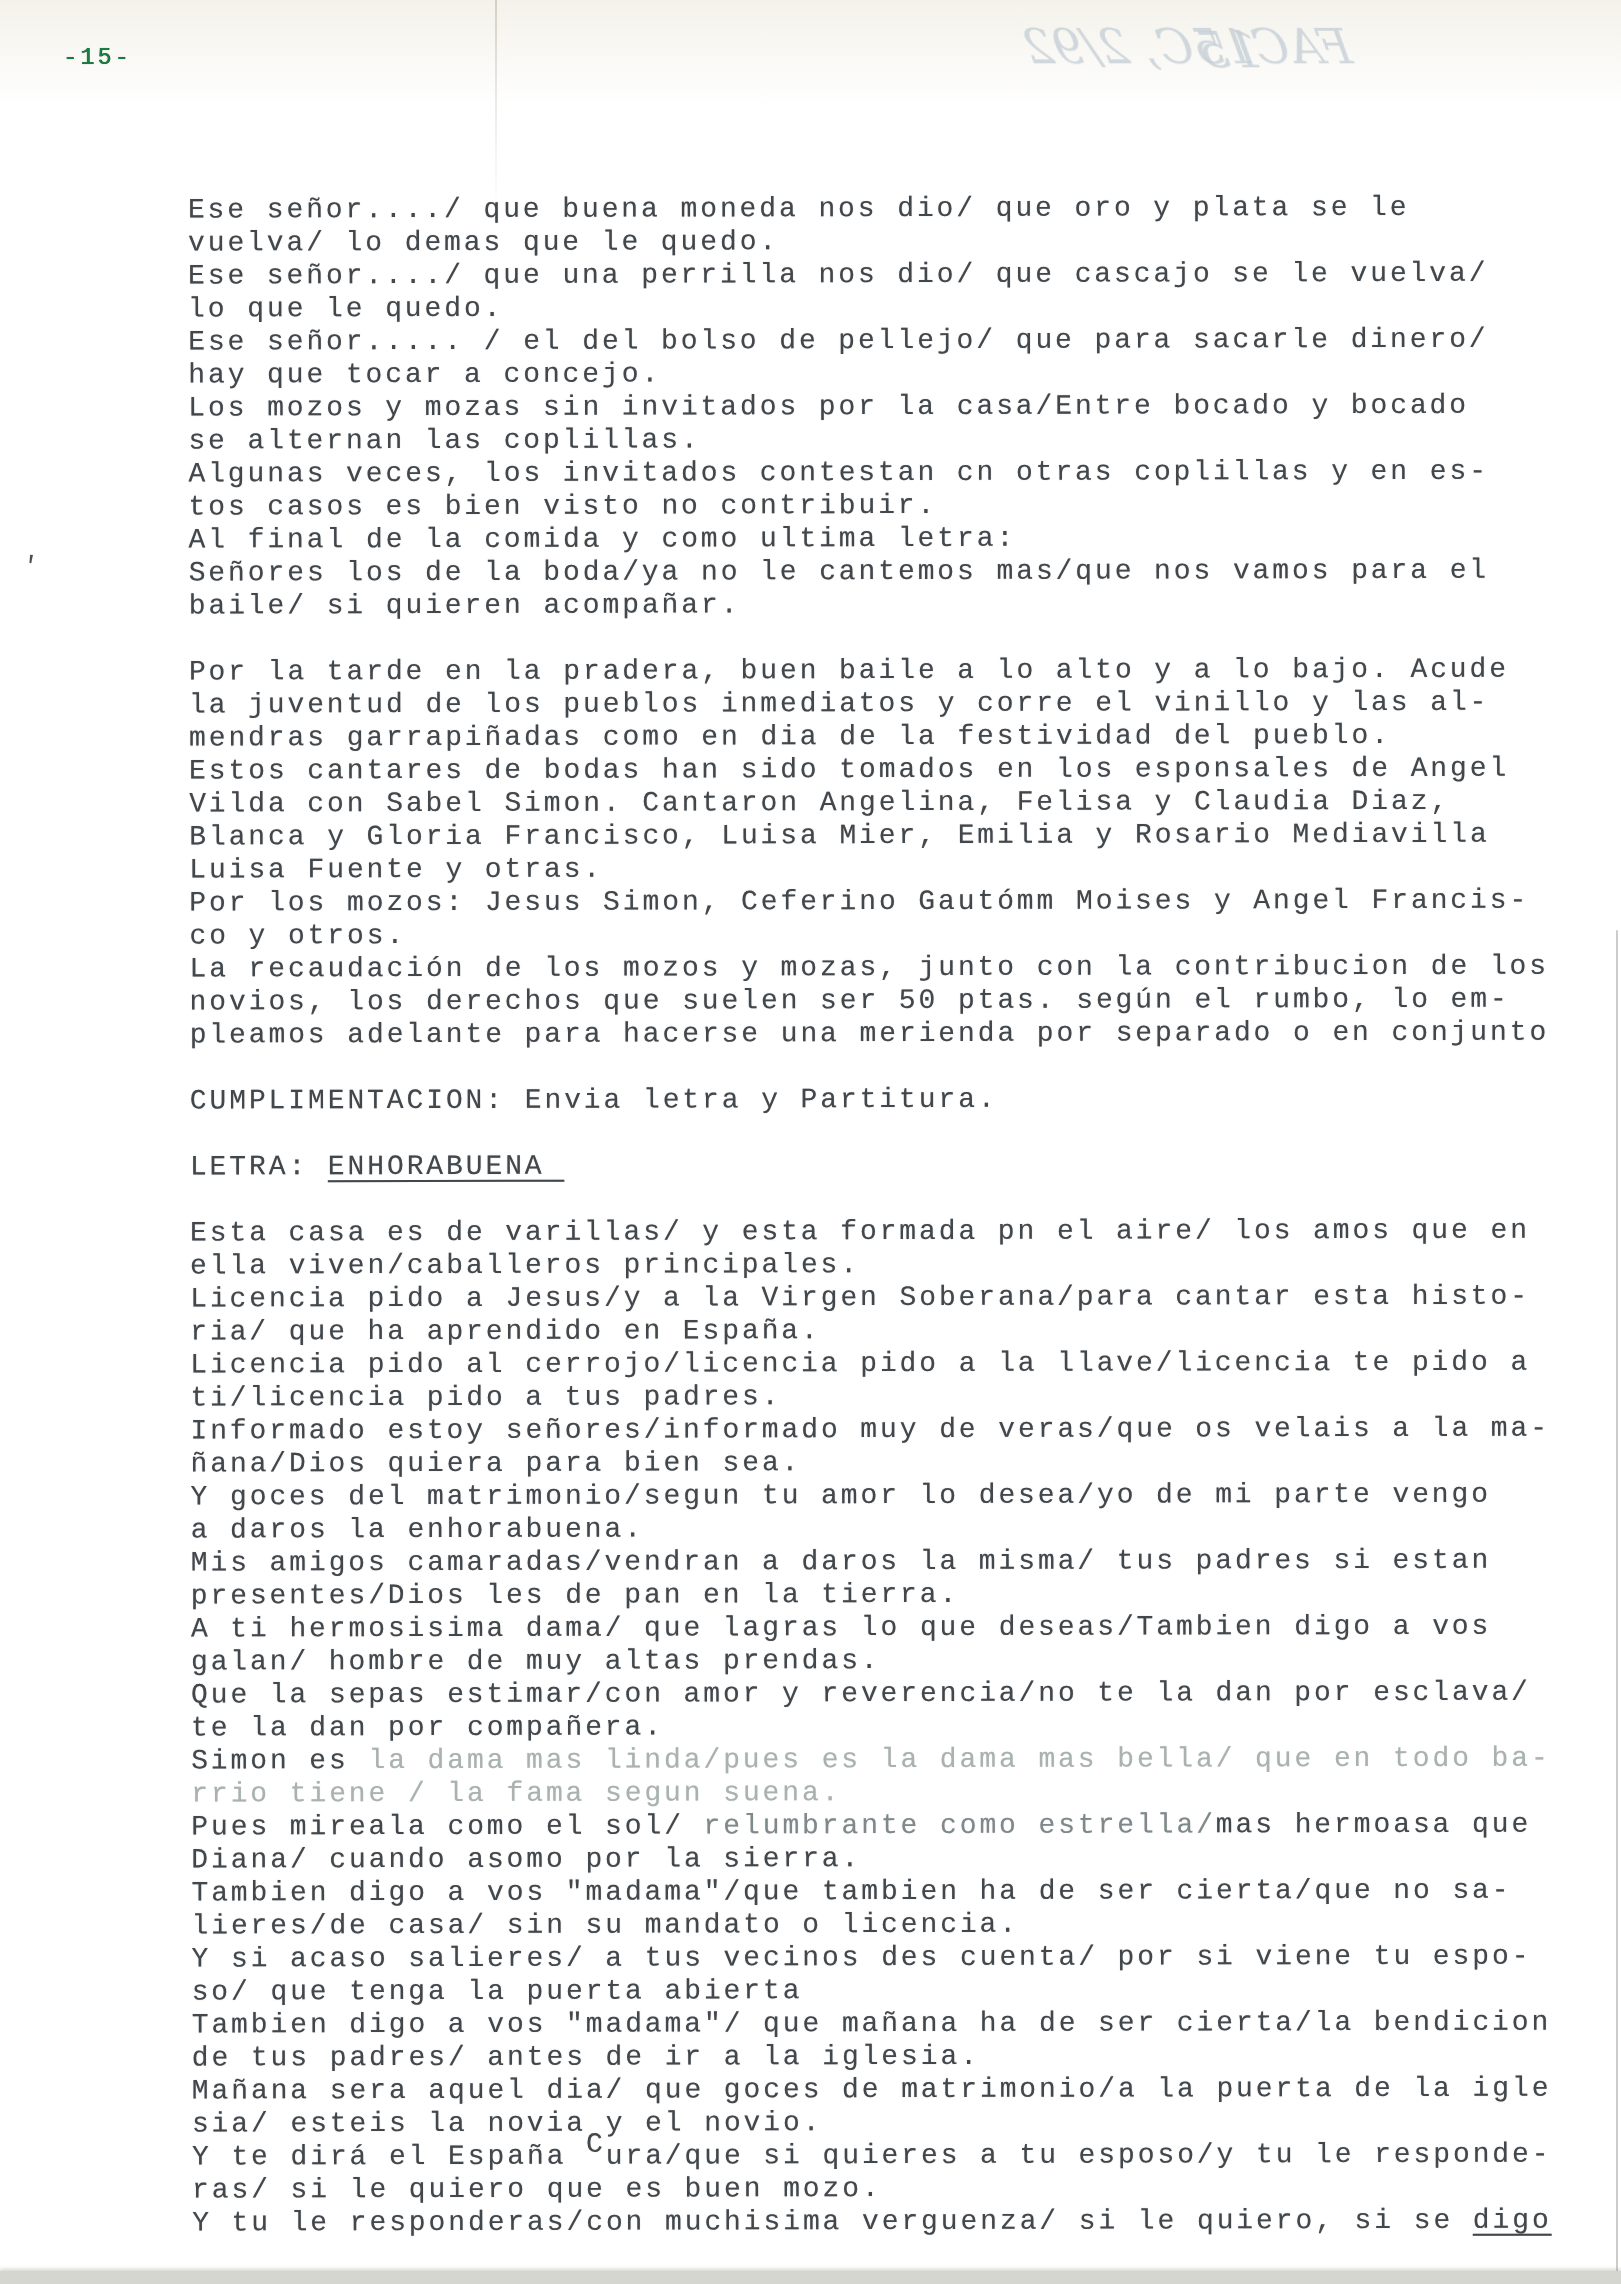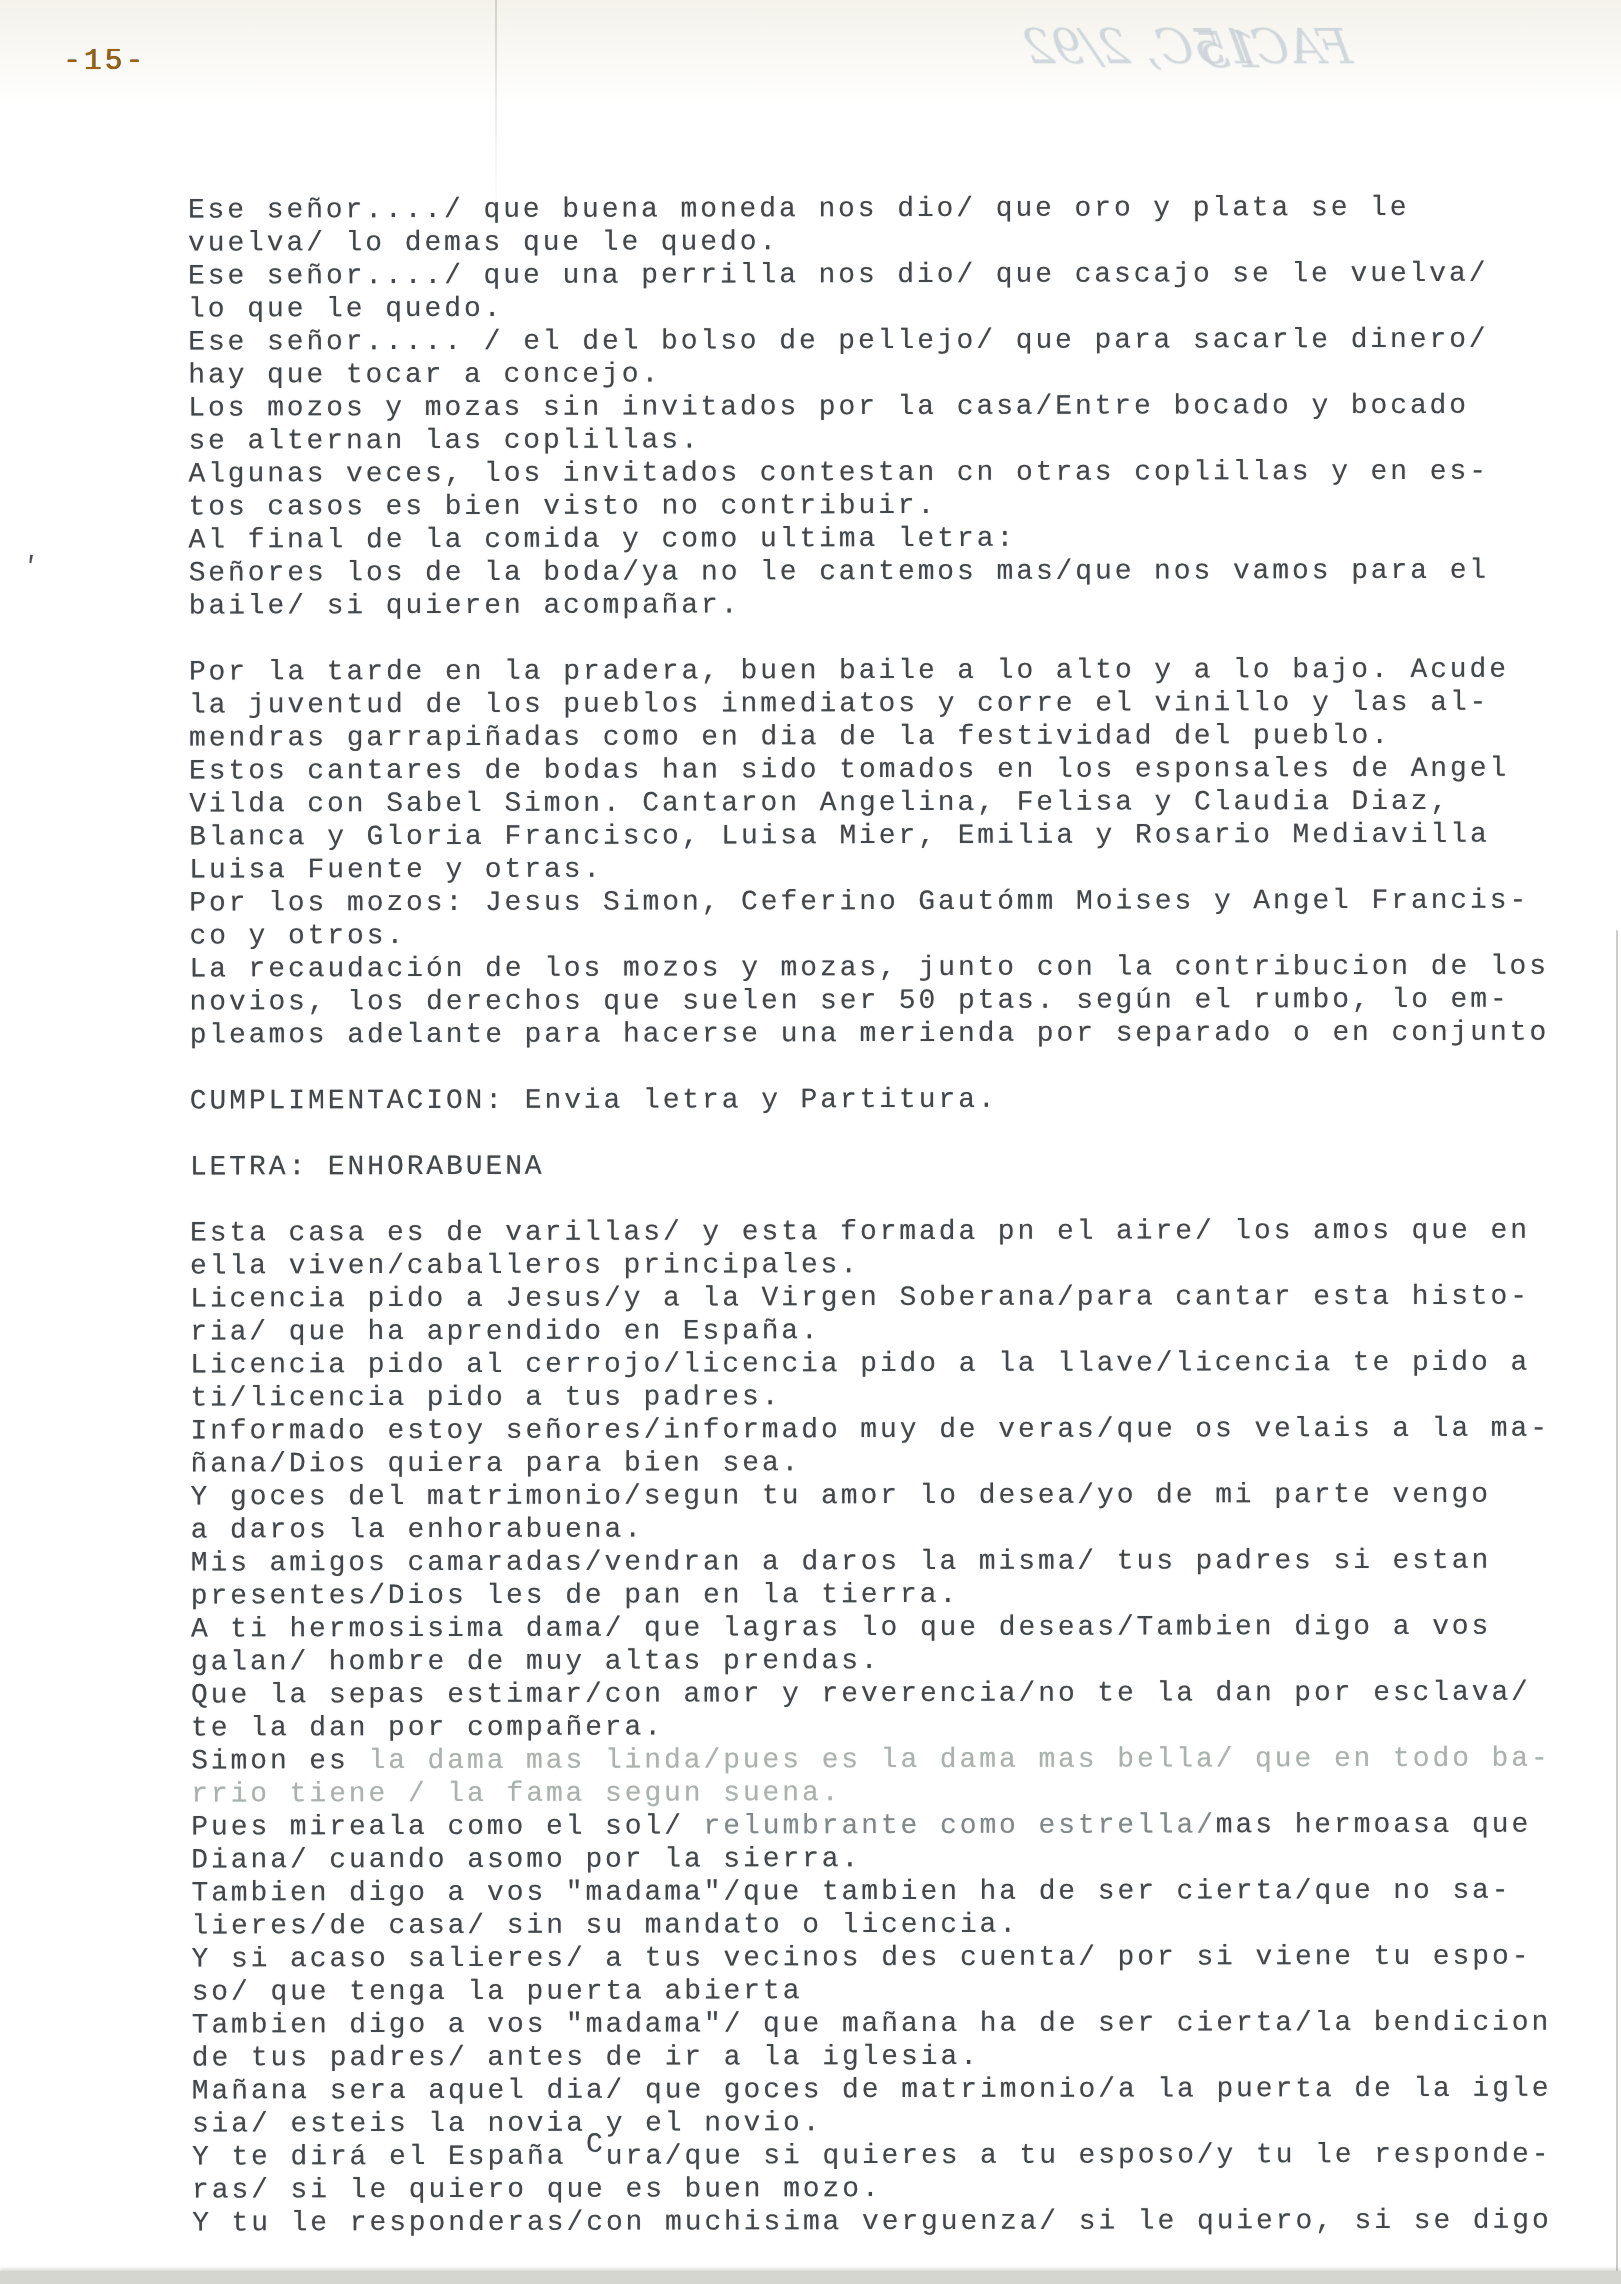--- a/index.html
+++ b/index.html
@@ -15,40 +15,40 @@
   }
   .paper-tint{position:absolute;inset:0;background:
       linear-gradient(180deg, rgba(222,217,196,.35) 0, rgba(0,0,0,0) 108px),
       linear-gradient(0deg, rgba(255,255,255,.25) 0, rgba(0,0,0,0) 69px);
       pointer-events:none;}
   .edge-bottom{position:absolute;left:0;right:0;bottom:0;height:12.7px;background:#d6d6d0;box-shadow:0 -2px 3.9px rgba(140,138,126,.35);}
   .edge-right{position:absolute;top:930px;bottom:9.8px;right:2.9px;width:2.4px;background:rgba(125,122,110,.38);border-radius:1.5px;}
   .crease{position:absolute;left:495px;top:0;width:1.5px;height:215px;background:linear-gradient(180deg,rgba(150,145,124,.35),rgba(150,145,124,0));}
   .page-number{
     position:absolute;left:63px;top:45px;
-    font-size:29px;letter-spacing:3.4px;color:#a16207;
+    font-size:23px;letter-spacing:3.4px;color:#15803d;
     text-shadow:0.7px 0 0 #3c4146,0 0 1px rgba(55,60,66,.5);
     white-space:pre;
   }
   .bleed{position:absolute;color:#c7d0d7;opacity:.8;filter:blur(0.7px);
     font-family:"DejaVu Serif",serif;font-style:italic;
     transform:scaleX(-1) skewX(-10deg);white-space:pre;}
   .bleed-a{left:1023px;top:18.6px;font-size:47px;}
   .bleed-b{left:1198px;top:21.5px;font-size:49px;}
   .stray-mark{position:absolute;left:21.5px;top:552px;font-size:26.4px;color:#4a4f54;transform:rotate(8deg);}
   .text-block{
     position:absolute;left:190px;top:192px;width:1429px;
     transform:rotate(-0.12deg);
   }
   .line{
     height:33px;line-height:33px;font-size:28px;letter-spacing:2.9px;
     white-space:pre;color:#42474c;
     text-shadow:0 0 1px rgba(55,60,66,.42);
   }
-  .line .und, .line.und{text-decoration-thickness:2.4px;text-underline-offset:5.9px;margin-top:15px;}
+  .line .und, .line.und{text-decoration:underline;text-decoration-thickness:2.4px;text-underline-offset:5.9px;margin-top:15px;}
   .faint{color:#a9b2ad;text-shadow:0 0 1px rgba(150,158,152,.4);}
   .mid{color:#7f888b;text-shadow:0 0 1px rgba(120,128,130,.4);}
   .sup{position:relative;top:-0.42em;}
   .blank{color:transparent;text-shadow:none;}
 </style>
 </head>
 <body>
 
 <div class="paper-tint"></div>
 <div class="crease"></div>

